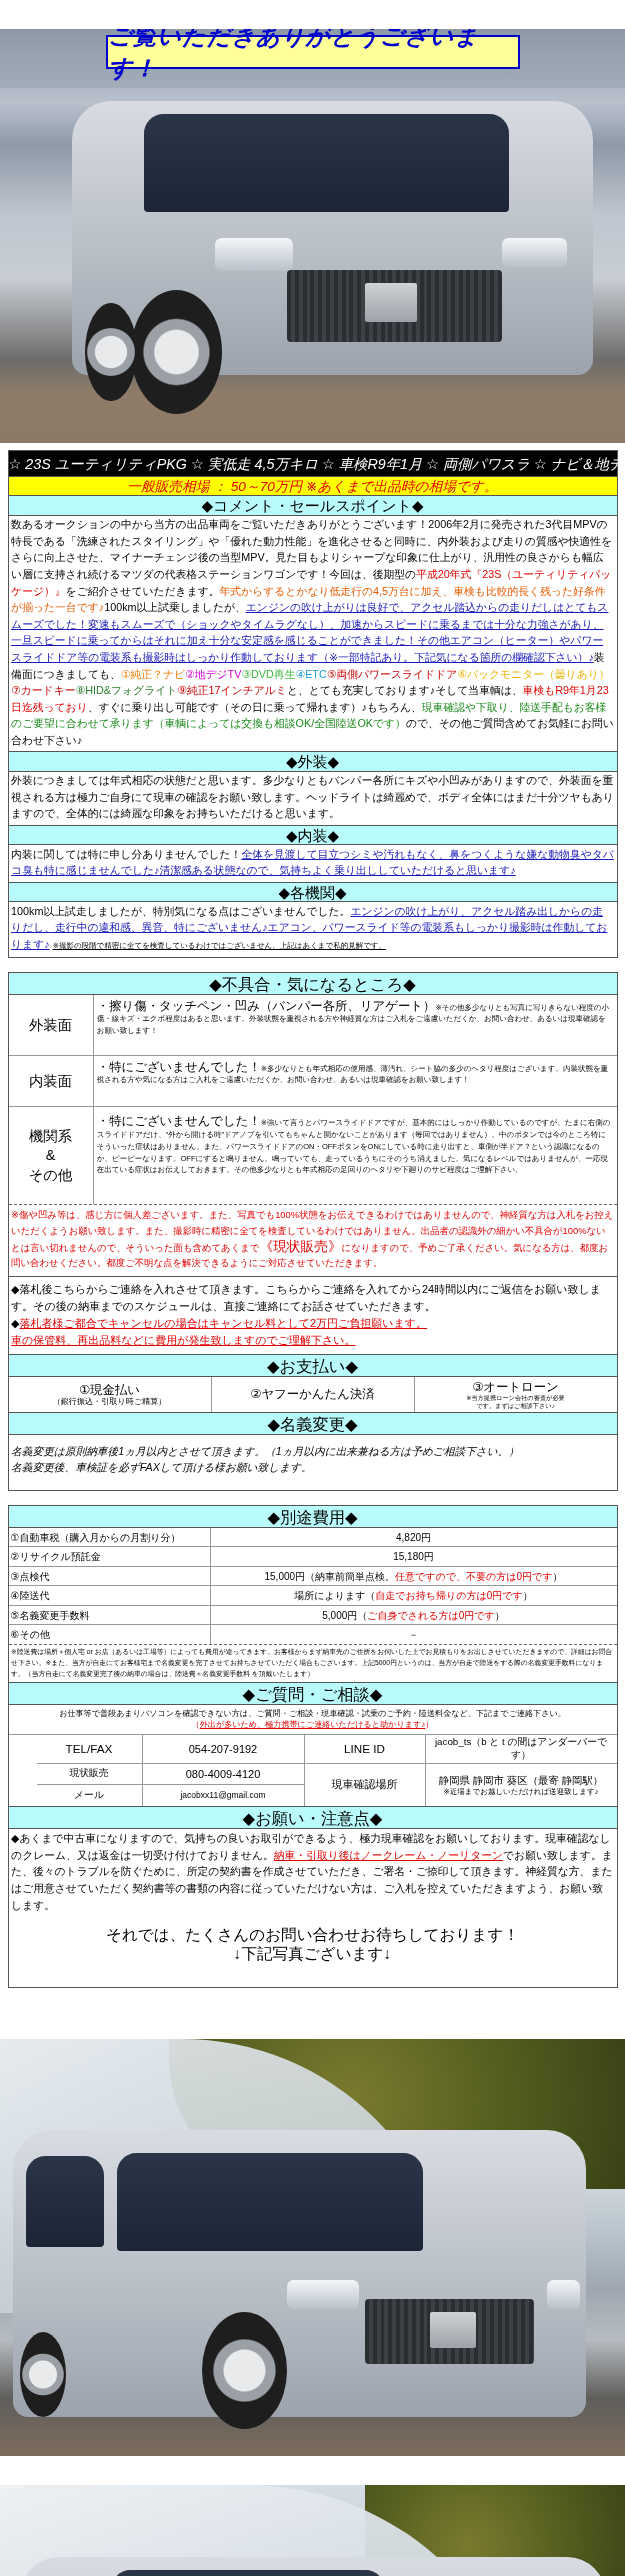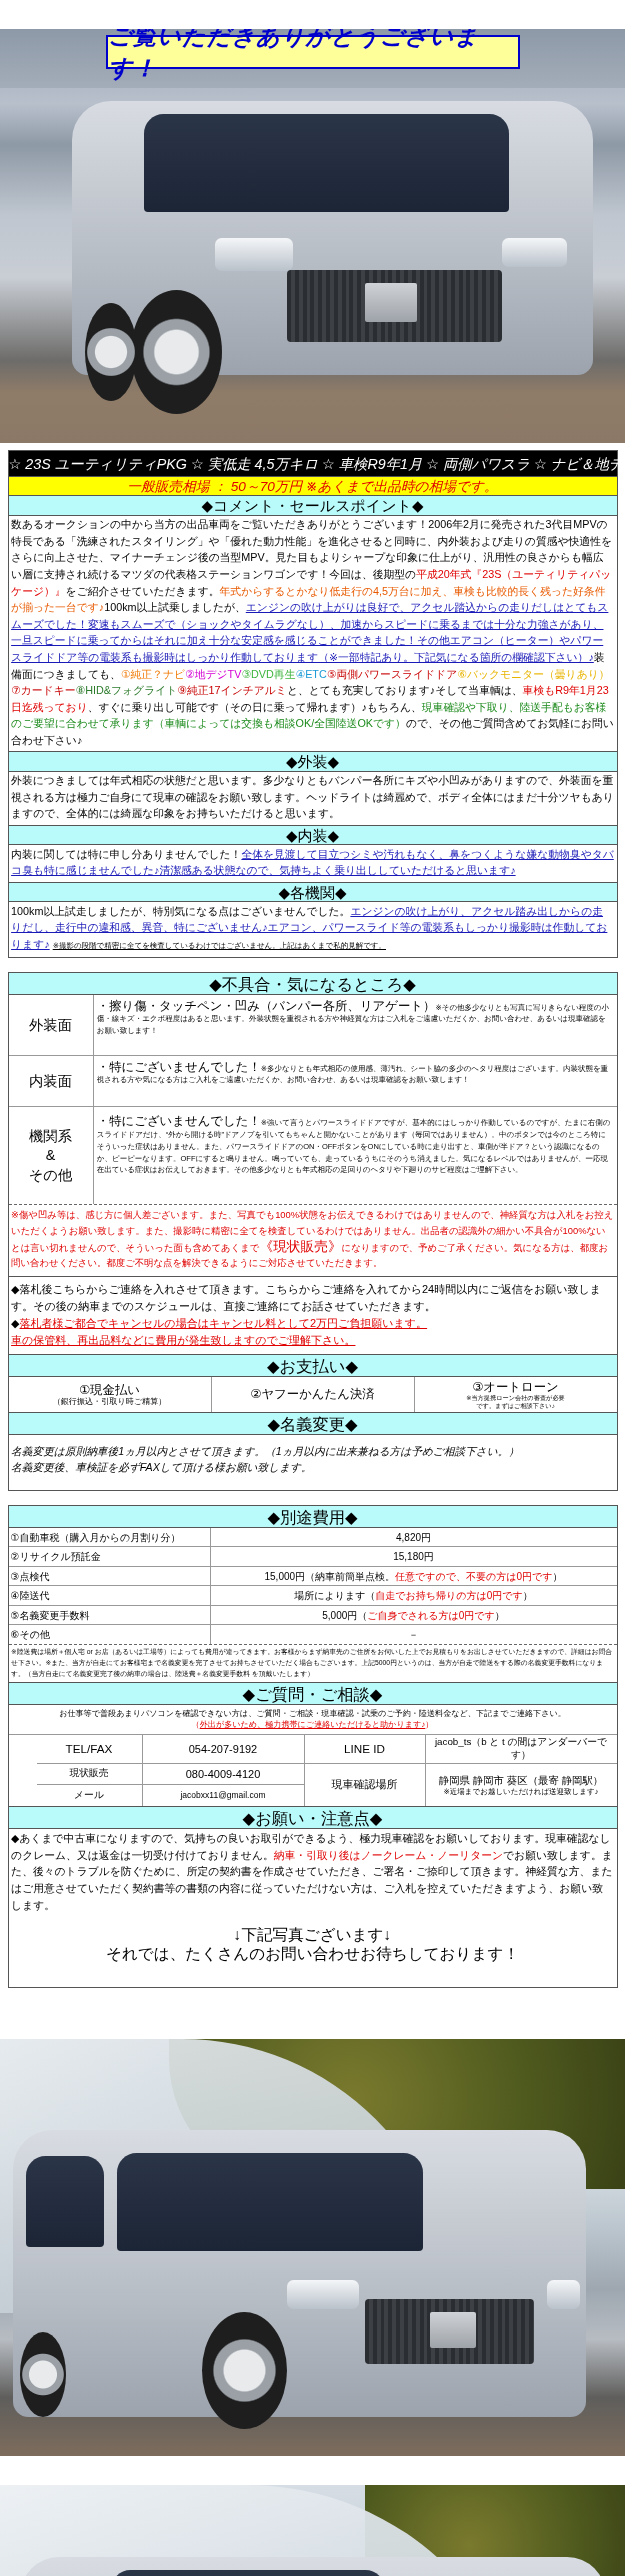--- a/index.html
+++ b/index.html
@@ -75,21 +75,21 @@
   .cg { border-right: 0.7px solid #999; border-bottom: 0.7px solid #999; display: flex; align-items: center; justify-content: center; text-align: center; }
   .cg.c4 { border-right: none; }
   .cg.r1 { height: 29px; font-size: 11.7px; }
   .cg.r2 { height: 21px; font-size: 9.8px; }
   .cg.r3 { height: 21px; font-size: 9.8px; border-bottom: none; }
   .cg.span2 { grid-row: span 2; border-bottom: none; flex-direction: column; }
   .cg .loc-main { font-size: 10.4px; line-height: 13px; }
   .cg .loc-sub { font-size: 7.5px; line-height: 9.8px; }
   .cg.email { font-size: 8.5px; }
   .caution-text { font-size: 10.8px; line-height: 16.6px; padding: 1.3px 2.6px 0 2.6px; }
-  .caution-text .red-u { color: #e00000; }
+  .caution-text .red-u { color: #e00000; text-decoration: underline; }
   .closing { text-align: center; font-size: 15.6px; line-height: 19.5px; padding: 11.7px 0 23.5px 0; }
 </style>
 </head>
 <body>
 
 <div class="photo photo-1">
   <div class="tree" style="left:0;top:0;width:625px;height:59px;background:linear-gradient(180deg,#8e99a8,#a3adb9);"></div>
   <div class="car" style="left:72px;top:46px;width:534px;height:339px;">
     <div class="car-body" style="left:0;top:26px;width:521px;height:274px;"></div>
     <div class="car-window" style="left:72px;top:39px;width:365px;height:98px;"></div>
@@ -243,22 +243,22 @@
 
     <div class="cg r3">メール</div>
     <div class="cg r3 email">jacobxx11@gmail.com</div>
   </div>
 
   <div class="sec-head big">◆お願い・注意点◆</div>
   <div class="caution-text">
     <span>◆あくまで中古車になりますので、気持ちの良いお取引ができるよう、極力現車確認をお願いしております。現車確認なしのクレーム、又は返金は一切受け付けておりません。</span><span class="red-u">納車・引取り後はノークレーム・ノーリターン</span><span>でお願い致します。また、後々のトラブルを防ぐために、所定の契約書を作成させていただき、ご署名・ご捺印して頂きます。神経質な方、またはご用意させていただく契約書等の書類の内容に従っていただけない方は、ご入札を控えていただきますよう、お願い致します。</span>
   </div>
   <div class="closing">
+    <div>それでは、たくさんのお問い合わせお待ちしております！</div>
     <div>↓下記写真ございます↓</div>
-    <div>それでは、たくさんのお問い合わせお待ちしております！</div>
   </div>
 </div>
 
 <div class="spacer-34"></div>
 
 <div class="photo photo-2">
   <div class="tree" style="left:169px;top:0;width:456px;height:150px;border-radius:0 0 0 130px;"></div>
   <div style="position:absolute;left:0;top:0;width:456px;height:274px;background:linear-gradient(160deg,#e8edf0,#c9d2d9 60%,#aeb8c1);border-radius:0 326px 0 0;opacity:0.92;"></div>
   <div class="car" style="left:13px;top:91px;width:586px;height:306px;">
     <div class="car-body" style="left:0;top:0;width:573px;height:287px;"></div>

